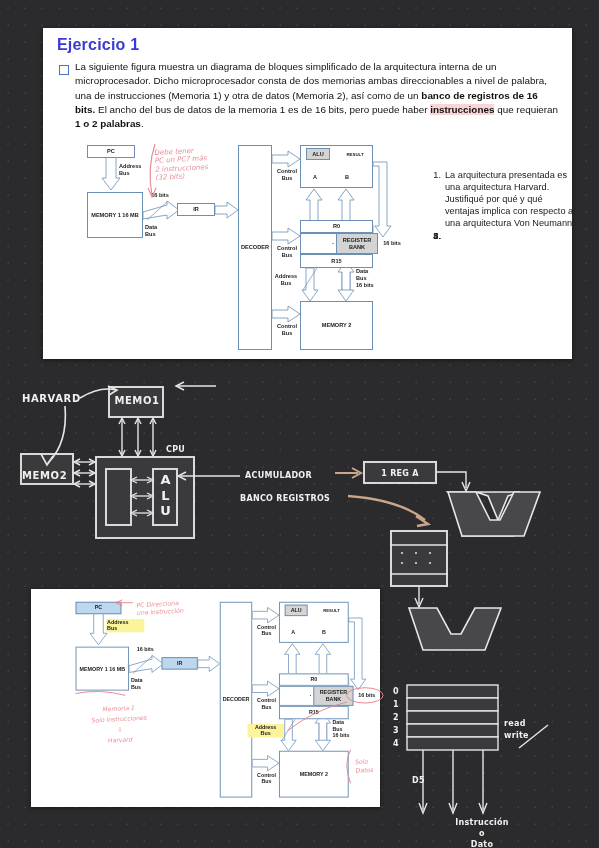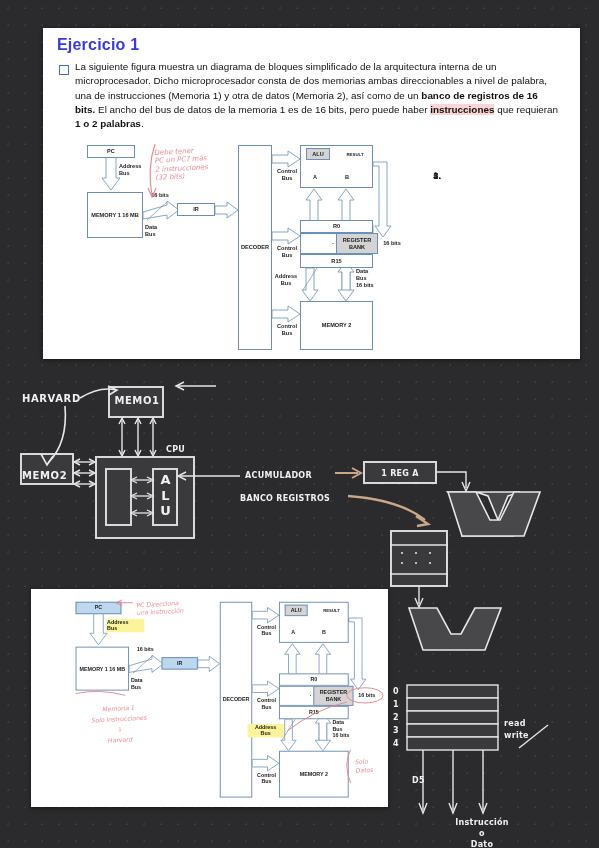--- a/index.html
+++ b/index.html
@@ -3,21 +3,21 @@
 <meta charset="utf-8">
 <style>
   html,body{margin:0;padding:0;}
   body{
     width:599px;height:848px;position:relative;overflow:hidden;
     background-color:#2b2b2d;
     background-image:radial-gradient(circle, #3d3d40 1px, transparent 1px);
     background-size:17px 17px;
     font-family:"Liberation Sans", sans-serif;
   }
-  .card{position:absolute;background:#ffffff;box-shadow:0 1px 4px rgba(0,0,0,.5);padding-left:8px;}
+  .card{position:absolute;background:#ffffff;box-shadow:0 1px 4px rgba(0,0,0,.5);}
   
   #top-card{left:43px;top:28px;width:529px;height:331px;}
   .title{position:absolute;left:14px;top:8px;font-size:16px;font-weight:bold;color:#3a3ad6;letter-spacing:.2px;}
   .bullet-box{position:absolute;left:15px;top:36px;width:12px;height:11px;}
   .bullet-box:before{content:"";position:absolute;left:1px;top:1px;width:8px;height:8px;border:1.4px solid #4472c4;}
   .para{position:absolute;left:32px;top:32px;width:484px;font-size:9.9px;line-height:14.3px;color:#111;text-align:left;}
   .para b{font-weight:bold;}
   .hl-pink{background:#fbd4d6;}
   
   .qlist{position:absolute;left:384px;top:141px;width:152px;font-size:9.2px;line-height:12.1px;color:#1a1a1a;}
@@ -52,20 +52,21 @@
 <body>
 
 <div class="card" id="top-card">
   <div class="title">Ejercicio 1</div>
   <div class="bullet-box"></div>
   <div class="para">La siguiente figura muestra un diagrama de bloques simplificado de la arquitectura interna de un microprocesador. Dicho microprocesador consta de dos memorias ambas direccionables a nivel de palabra, una de instrucciones (Memoria 1) y otra de datos (Memoria 2), así como de un <b>banco de registros de 16 bits.</b> El ancho del bus de datos de la memoria 1 es de 16 bits, pero puede haber <b class="hl-pink">instrucciones</b> que requieran <b>1 o 2 palabras</b>.</div>
 
   <div class="qlist">
     <div class="qitem">
       <span class="qnum">1.</span>
+      <span>La arquitectura presentada es una arquitectura Harvard. Justifiqué por qué y qué ventajas implica con respecto a una arquitectura Von Neumann.</span>
     </div>
     <div class="qitem">
       <span class="qnum">2.</span>
     </div>
     <div class="qitem">
       <span class="qnum">3.</span>
     </div>
     <div class="qitem">
       <span class="qnum">4.</span>
     </div>

